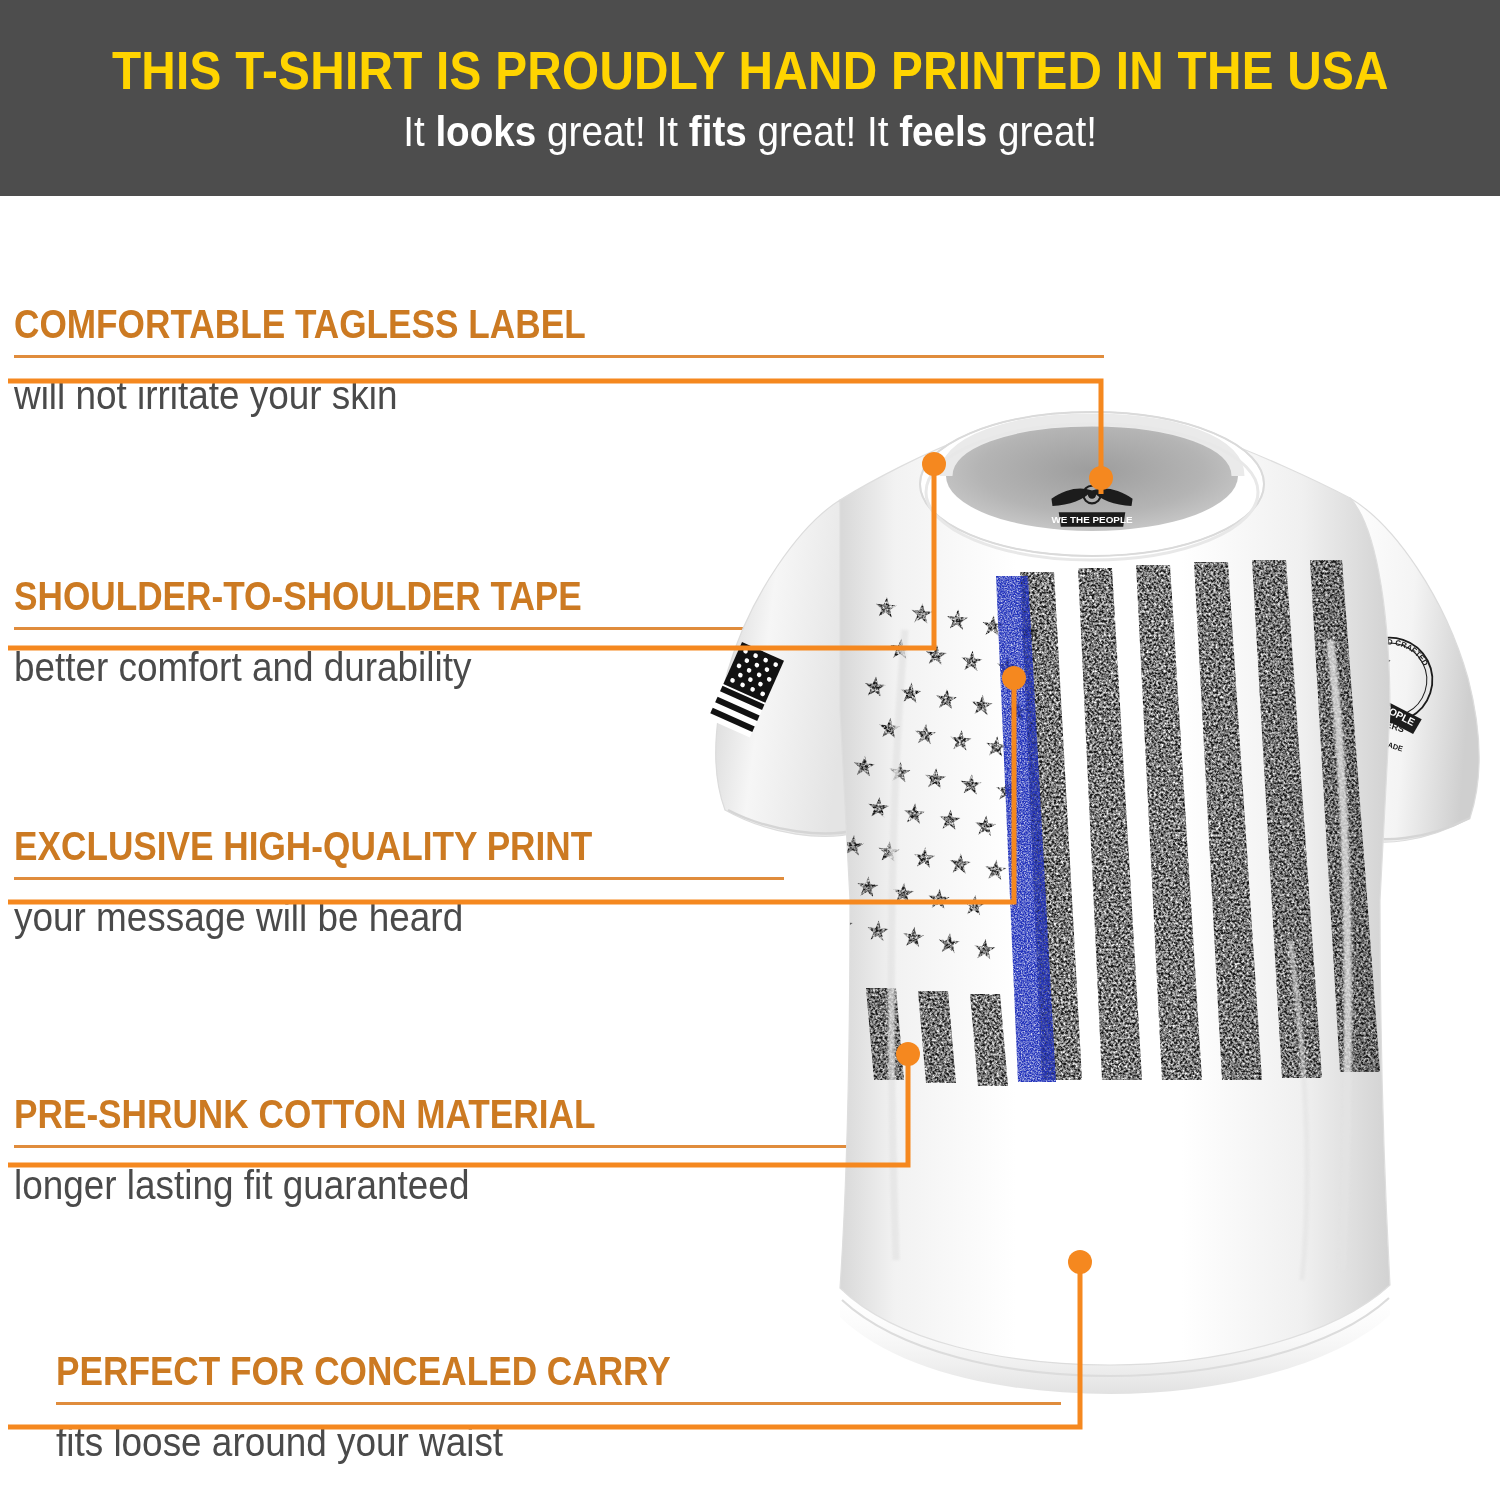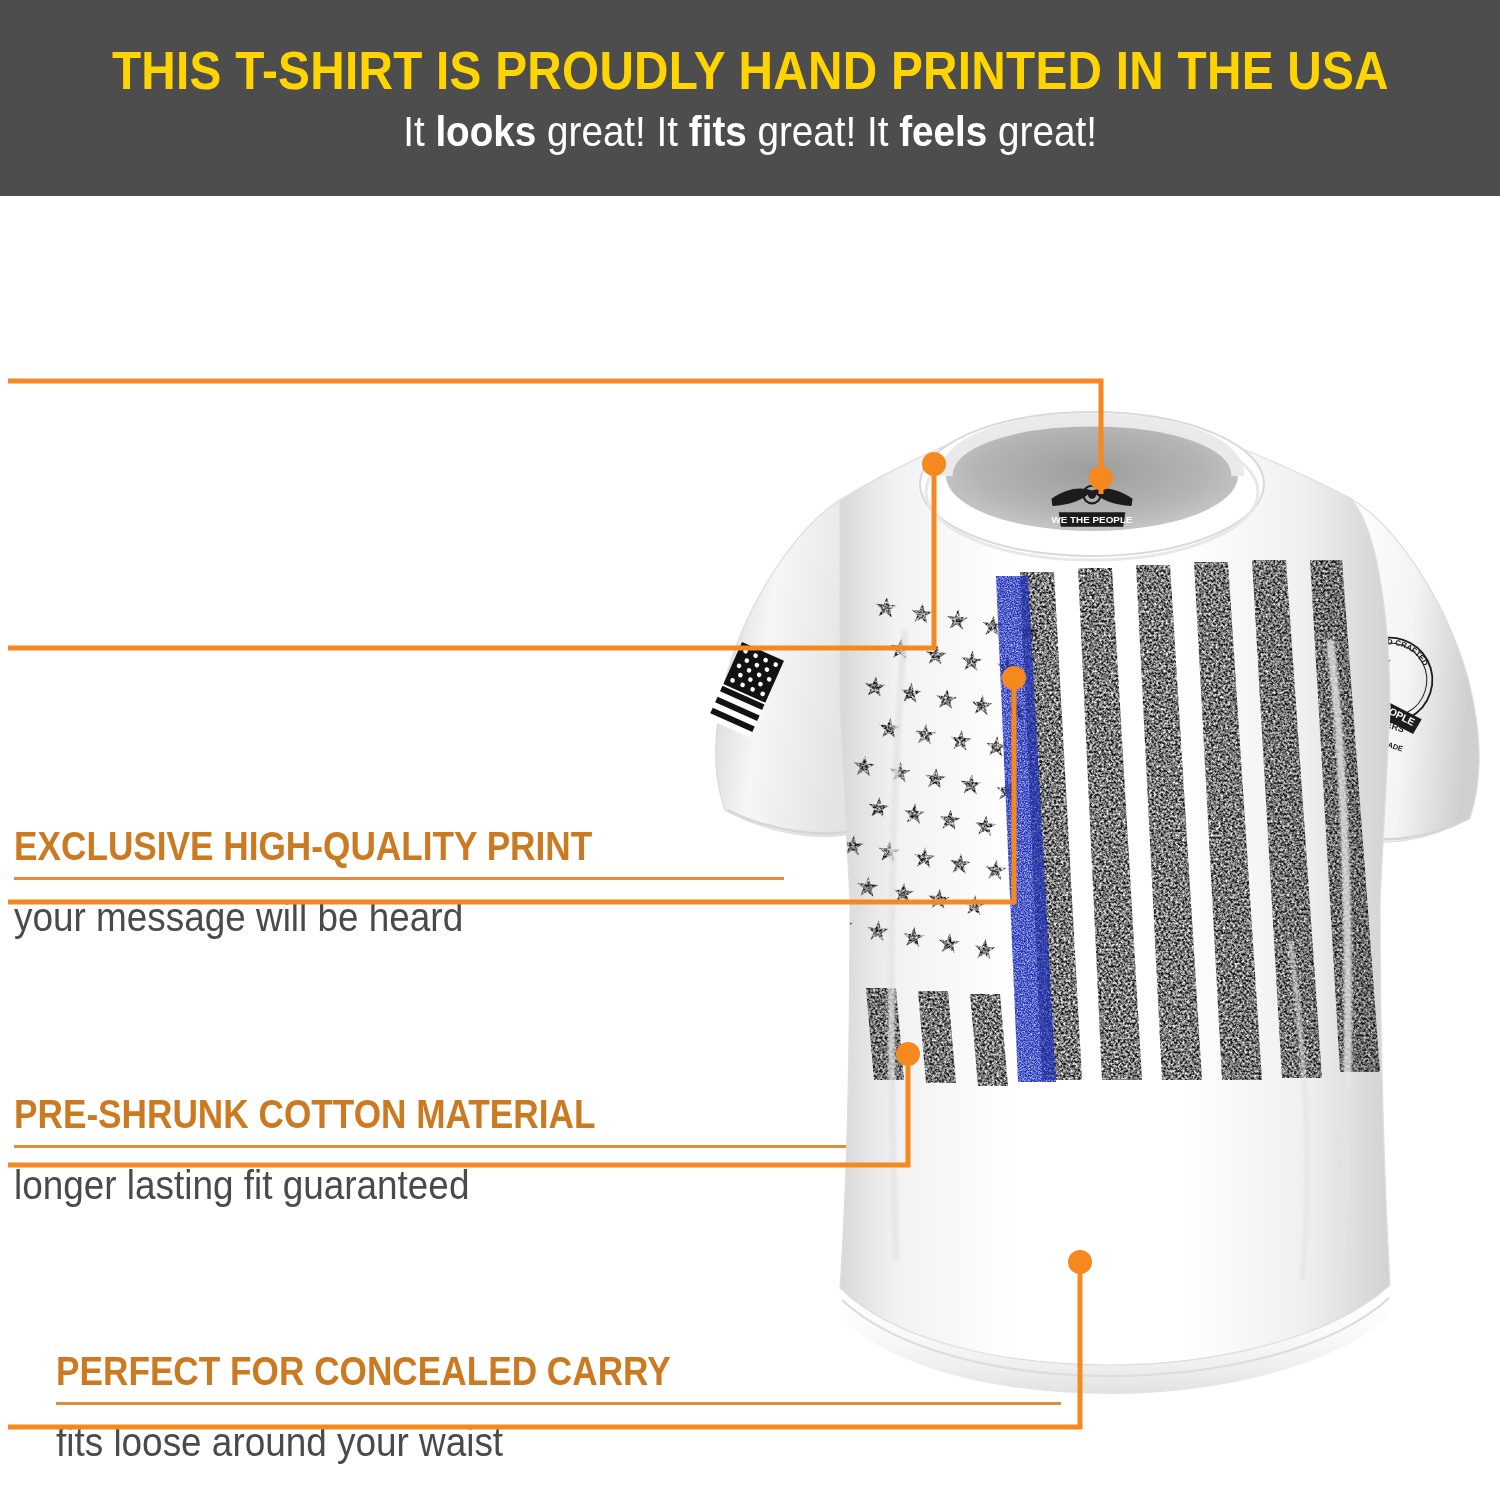--- a/index.html
+++ b/index.html
@@ -85,21 +85,31 @@
 </head>
 <body>
 
 <div id="header-band">
   <div id="headline">THIS T-SHIRT IS PROUDLY HAND PRINTED IN THE USA</div>
   <div id="subheadline"><span>It </span><b>looks</b><span> great! It </span><b>fits</b><span> great! It </span><b>feels</b><span> great!</span></div>
 </div>
 
 <div id="features">
 
-
+  <div class="feature f0">
+    <div class="feature-title">COMFORTABLE TAGLESS LABEL</div>
+    <div class="feature-rule"></div>
+    <div class="feature-sub">will not irritate your skin</div>
+  </div>
+
+  <div class="feature f1">
+    <div class="feature-title">SHOULDER-TO-SHOULDER TAPE</div>
+    <div class="feature-rule"></div>
+    <div class="feature-sub">better comfort and durability</div>
+  </div>
 
   <div class="feature f3">
     <div class="feature-title">PRE-SHRUNK COTTON MATERIAL</div>
     <div class="feature-rule"></div>
     <div class="feature-sub">longer lasting fit guaranteed</div>
   </div>
 
   <div class="feature f2">
     <div class="feature-title">EXCLUSIVE HIGH-QUALITY PRINT</div>
     <div class="feature-rule"></div>

